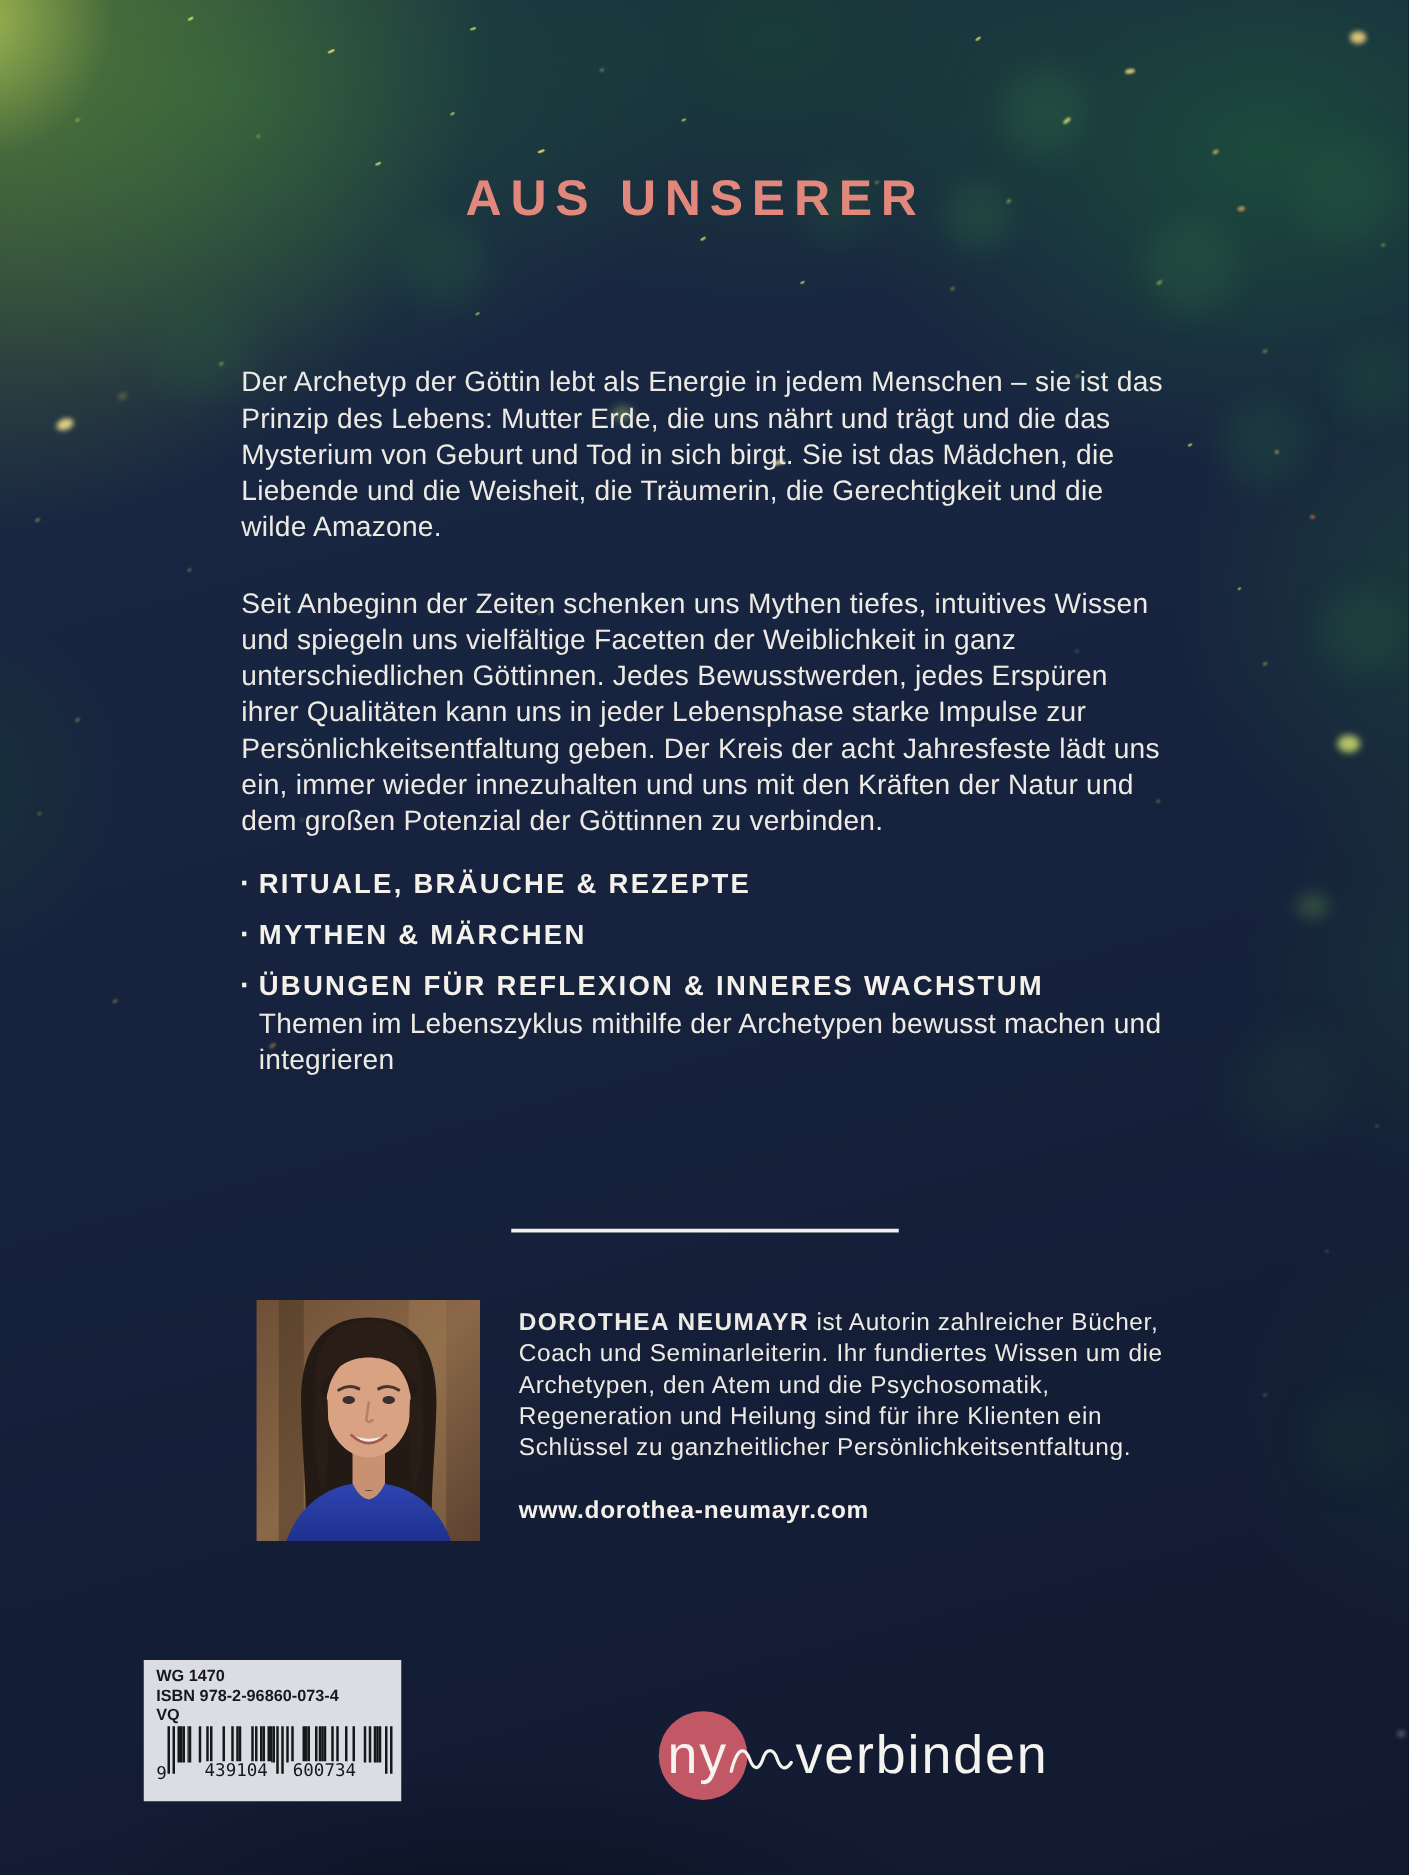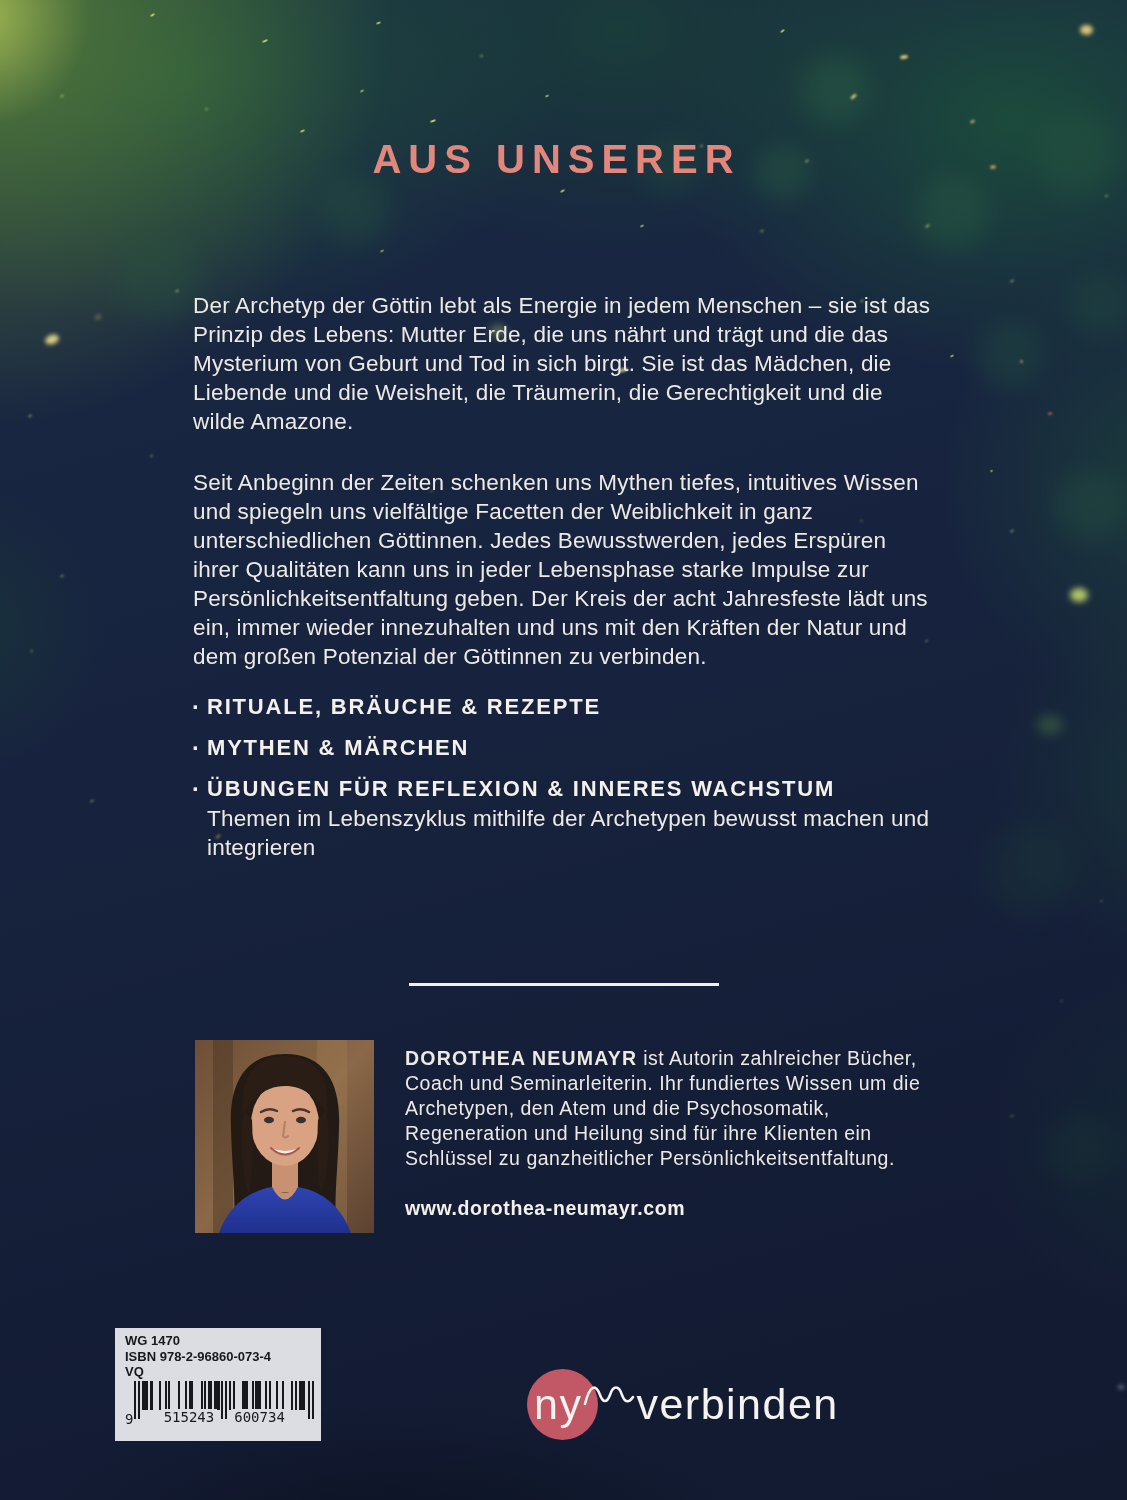--- a/index.html
+++ b/index.html
@@ -35,21 +35,21 @@
   .features{position:absolute;left:193px;top:692px;width:748px;}
   .feature{position:relative;padding-left:14px;margin-bottom:11px;}
   .bullet{position:absolute;left:-1px;top:1px;color:#f2efe8;font-weight:bold;font-size:24px;}
   .feature-heading{margin:0;color:#f4f1ea;font-size:22px;font-weight:bold;
     letter-spacing:1.8px;line-height:30px;}
   .feature-text{margin:0;color:#edeae3;font-size:22.5px;line-height:29px;letter-spacing:.2px;}
 
   .divider{position:absolute;left:409px;top:983px;width:310px;margin:0;border:none;
     border-top:3px solid #f2f0ea;}
 
-  .author{position:absolute;left:195px;top:1040px;width:735px;display:flex;gap:31px;}
+  .author{position:absolute;left:205px;top:1040px;width:735px;display:flex;gap:31px;}
   .photo{width:179px;height:193px;flex:none;overflow:hidden;}
   .photo svg{display:block;}
   .bio-col{padding-top:6px;}
   .bio{margin:0;color:#edeae3;font-size:19.5px;line-height:25px;letter-spacing:.5px;max-width:520px;}
   .bio-name{font-weight:bold;letter-spacing:1.2px;}
   .url{margin:26px 0 0;color:#f4f1ea;font-weight:bold;font-size:19.5px;letter-spacing:.6px;}
 
   .barcode-box{position:absolute;left:115px;top:1328px;width:206px;height:113px;
     box-sizing:border-box;background:#dcdde3;padding:5px 10px 0;color:#17181c;}
   .bc-line{font-size:13px;font-weight:bold;line-height:15.5px;letter-spacing:0;}
@@ -59,21 +59,21 @@
   .ean-main{position:relative;}
   #ean-bars{display:flex;align-items:flex-start;height:38px;}
   #ean-bars b{flex:none;}
   .ean-digits{display:flex;justify-content:center;gap:14px;margin-top:-10px;position:relative;
     font-family:"DejaVu Sans Mono",monospace;font-size:14px;}
   .ean-digits span{background:#dcdde3;padding:0 3px;}
 
   .logo{position:absolute;left:520px;top:1366px;width:310px;height:80px;}
   .logo-circle{position:absolute;left:7px;top:3px;width:71px;height:71px;border-radius:50%;
     background:#c25766;}
-  .logo-text{position:absolute;left:14px;top:10px;display:flex;align-items:flex-start;
+  .logo-text{position:absolute;left:14px;top:10px;display:flex;align-items:center;
     color:#f5f3ed;font-size:43px;font-weight:300;letter-spacing:1.5px;line-height:56px;}
   .logo-m{position:relative;top:4px;margin:0 1px;}
 </style>
 </head>
 <body>
 
 <div class="page">
   <div class="bg-glows"></div>
   <div id="bokeh">
       <i style="position: absolute; left: 120px; top: 240px; width: 80px; height: 80px; background: rgb(42, 90, 64); opacity: 0.28; border-radius: 50%; transform: rotate(0deg); filter: blur(14px);"></i>
@@ -306,21 +306,21 @@
             <b style="width: 1.9px; height: 29px; background: rgb(23, 24, 28);"></b>
             <b style="width: 1.9px; height: 29px; background: rgb(23, 24, 28);"></b>
             <b style="width: 1.9px; height: 29px; background: rgb(23, 24, 28);"></b>
             <b style="width: 1.9px; height: 29px; background: transparent;"></b>
             <b style="width: 1.9px; height: 29px; background: transparent;"></b>
             <b style="width: 1.9px; height: 38px; background: rgb(23, 24, 28);"></b>
             <b style="width: 1.9px; height: 38px; background: transparent;"></b>
             <b style="width: 1.9px; height: 38px; background: rgb(23, 24, 28);"></b>
           </div>
         <div class="ean-digits">
-          <span>515243</span>
+          <span>439104</span>
           <span>600734</span>
         </div>
       </div>
     </div>
   </div>
 
   <div class="logo">
     <span class="logo-circle"></span>
     <span class="logo-text">
         <span>ny</span>

